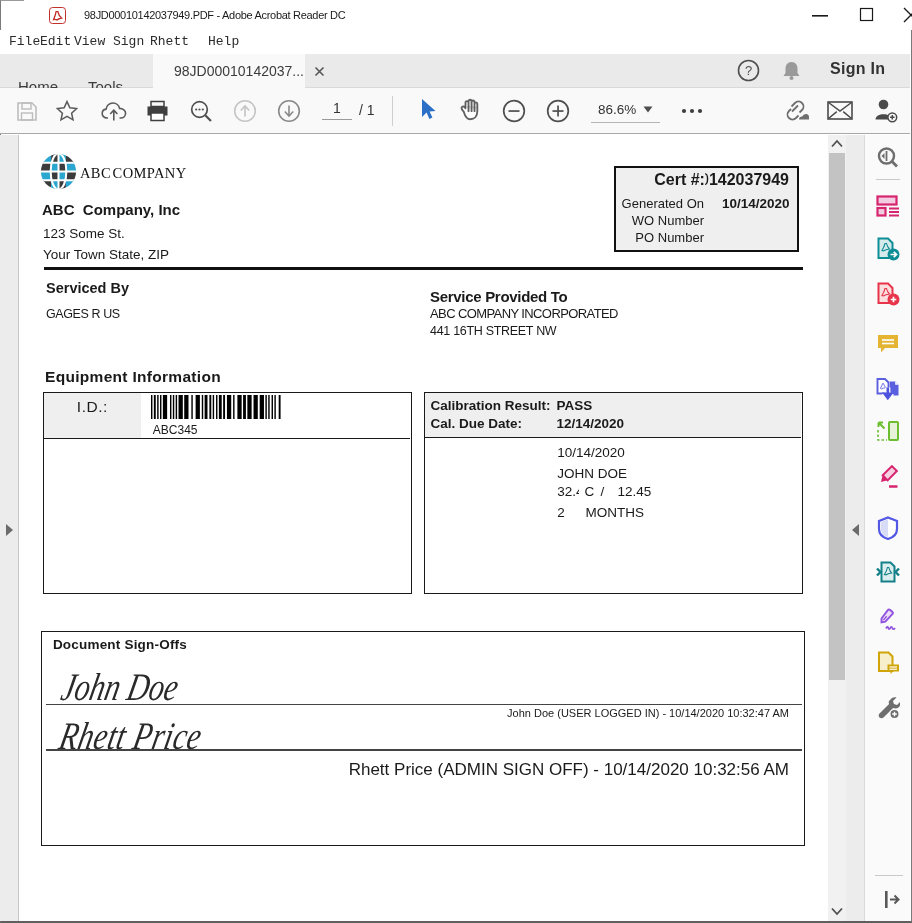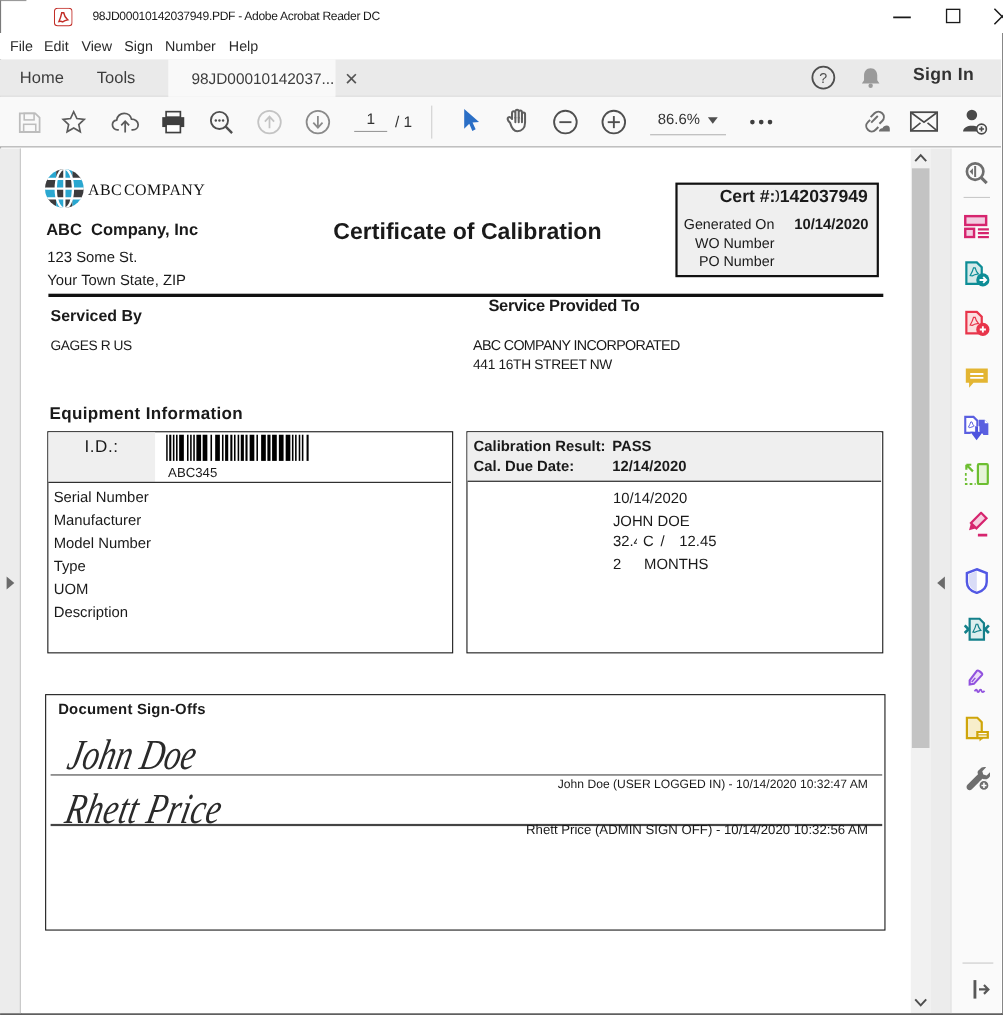--- a/index.html
+++ b/index.html
@@ -6,25 +6,25 @@
   html,body { width:912px; height:923px; overflow:hidden; background:#fff;
     font-family:"Liberation Sans", sans-serif; }
   #win { position:absolute; left:0; top:0; width:912px; height:923px;
     border-left:1px solid #7a7a7a; border-right:1px solid #7a7a7a;
     border-top:1px solid #9a9a9a; border-bottom:2px solid #5f5f5f; }
   .abs { position:absolute; }
   
   #titlebar { position:absolute; left:0; top:0; width:910px; height:30px; background:#fff;margin-left:24px; }
   #titletext { position:absolute; left:60px; top:9px; font-size:11px; letter-spacing:-0.3px; color:#1a1a1a; }
   
-  #menubar { position:absolute; left:0; top:30px; width:910px; height:24px; background:#fff; font-size:13px; color:#2b2b2b; }
+  #menubar { position:absolute; left:0; top:30px; width:910px; height:24px; background:#fff; font-size:13px; color:#2b2b2b;font-family:Liberation Mono, monospace; }
   #menubar span { position:absolute; top:4px; }
   
   #tabbar { position:absolute; left:0; top:54px; width:910px; height:34px; background:#eaeaea; border-bottom:1px solid #d9d9d9; }
-  #tabbar .lbl { position:absolute; top:8px; font-size:15px; color:#3c3c3c;text-align:right; }
+  #tabbar .lbl { position:absolute; top:24px; font-size:15px; color:#3c3c3c;text-align:right; }
   #activetab { position:absolute; left:153px; top:0; width:152px; height:34px; background:#f9f9f9; }
   #activetab .t { position:absolute; left:21px; top:9px; font-size:14px; color:#3c3c3c; }
   
   #toolbar { position:absolute; left:0; top:88px; width:910px; height:46px; background:#f9f9f9; border-bottom:1px solid #a8a8a8; }
   .tbi { position:absolute; top:0; }
   
   #docarea { position:absolute; left:0; top:135px; width:910px; height:786px; background:#fff; }
   #leftrail { position:absolute; left:0; top:0; width:19px; height:786px; background:#ececec; border-right:1px solid #c6c6c6; }
   #scrollbar { position:absolute; left:828px; top:0; width:18px; height:786px; background:#f1f1f1; }
   #sthumb { position:absolute; left:1px; top:18px; width:16px; height:527px; background:#c3c3c3; }
@@ -57,21 +57,21 @@
   <svg class="abs" style="left:876px;top:0" width="22" height="29">
       <path d="M4 8 L18 22 M18 8 L4 22" stroke="#1a1a1a" stroke-width="1.4"></path>
     </svg>
 </div>
 
 <div id="menubar">
   <span style="left:9px">File</span>
   <span style="left:40px">Edit</span>
   <span style="left:74px">View</span>
   <span style="left:113px">Sign</span>
-  <span style="left:150px">Number</span>
+  <span style="left:150px">Rhett</span>
   <span style="left:208px">Help</span>
 </div>
 
 <div id="tabbar">
   <span class="lbl" style="left:18px">Home</span>
   <span class="lbl" style="left:88px">Tools</span>
   <div id="activetab">
     <span class="t">98JD00010142037...</span>
     <svg class="abs" style="left:161px;top:12px" width="11" height="11">
         <path d="M1.5 1.5 L9.5 9.5 M9.5 1.5 L1.5 9.5" stroke="#555" stroke-width="1.6"></path>
@@ -231,33 +231,32 @@
           <line x1="0" y1="29.5" x2="40" y2="29.5"></line>
           <ellipse cx="20" cy="20" rx="8.5" ry="19.5"></ellipse>
           <line x1="20" y1="0" x2="20" y2="40"></line>
         </g>
       </g>
     </svg>
     <div class="abs" style="left:60px;top:30px;font-family:'Liberation Serif',serif;font-size:14.5px;letter-spacing:0.4px;color:#111;">ABC COMPANY</div>
     <div class="abs" style="left:22px;top:66px;font-size:15px;font-weight:bold;">ABC&nbsp; Company, Inc</div>
     <div class="abs" style="left:23px;top:91px;font-size:13.5px;">123 Some St.</div>
     <div class="abs" style="left:23px;top:112px;font-size:13.5px;">Your Town State, ZIP</div>
-    <div class="abs" style="left:283px;top:64px;font-size:21px;font-weight:bold;">Certificate of Calibration</div>
 
     <div class="abs" style="left:594px;top:31px;width:185px;height:86px;background:#efefef;border:2px solid #111;">
       <div class="abs" style="right:8px;top:3px;font-size:16px;white-space:nowrap;"><span class="b">Cert #:</span><span style="display:inline-block;width:4px;overflow:hidden;vertical-align:bottom;"><span style="display:inline-block;margin-left:-5px;">0</span></span><span class="b">142037949</span></div>
       <div class="abs" style="left:0px;top:27px;width:88px;text-align:right;font-size:13px;line-height:17px;white-space:nowrap;">Generated On<br>WO Number<br>PO Number</div>
       <div class="abs" style="left:106px;top:28px;font-size:13.5px;font-weight:bold;">10/14/2020</div>
     </div>
 
     <div class="abs" style="left:24px;top:132px;width:759px;height:2.5px;background:#111;"></div>
 
     <div class="abs" style="left:26px;top:144.5px;font-size:14.5px;font-weight:bold;">Serviced By</div>
     <div class="abs" style="left:26px;top:172px;font-size:12.5px;letter-spacing:-0.4px;">GAGES R US</div>
-    <div class="abs" style="left:410px;top:135px;font-size:15px;letter-spacing:-0.3px;font-weight:bold;margin-left:14px;">Service Provided To</div>
+    <div class="abs" style="left:410px;top:153px;font-size:15px;letter-spacing:-0.3px;font-weight:bold;">Service Provided To</div>
     <div class="abs" style="left:410px;top:171px;font-size:13px;letter-spacing:-0.6px;">ABC COMPANY INCORPORATED</div>
     <div class="abs" style="left:410px;top:189px;font-size:12.5px;letter-spacing:-0.3px;">441 16TH STREET NW</div>
 
     <div class="abs" style="left:25px;top:233px;font-size:15.5px;letter-spacing:0.3px;font-weight:bold;">Equipment Information</div>
 
     <div class="abs" style="left:22.8px;top:256.5px;width:369.7px;height:202px;border:1.8px solid #1a1a1a;">
       <div class="abs" style="left:0;top:0;width:97px;height:45px;background:#efefef;"></div>
       <div class="abs" style="left:0;top:45px;width:366px;height:1.8px;background:#1a1a1a;"></div>
       <div class="abs" style="left:0;top:5px;width:97px;text-align:center;font-size:15.5px;letter-spacing:0.5px;font-weight:normal;">I.D.:</div>
       <svg class="abs" style="left:107px;top:2.5px" width="131" height="24" viewBox="0 0 138 28" preserveAspectRatio="none">
@@ -287,21 +286,20 @@
           <rect x="101.5" y="0" width="4.5" height="28" fill="#000"></rect>
           <rect x="108.0" y="0" width="4.5" height="28" fill="#000"></rect>
           <rect x="114.5" y="0" width="4.5" height="28" fill="#000"></rect>
           <rect x="120.5" y="0" width="1.5" height="28" fill="#000"></rect>
           <rect x="123.5" y="0" width="1.5" height="28" fill="#000"></rect>
           <rect x="127.0" y="0" width="1.5" height="28" fill="#000"></rect>
           <rect x="130.0" y="0" width="1.5" height="28" fill="#000"></rect>
           <rect x="134.5" y="0" width="2" height="28" fill="#000"></rect>
         </svg>
       <div class="abs" style="left:109px;top:30.5px;font-size:12px;">ABC345</div>
-      <div class="abs" style="left:5px;top:48.5px;font-size:13.5px;line-height:21px;">Serial Number<br>Manufacturer<br>Model Number<br>Type<br>UOM<br>Description</div>
     </div>
 
     <div class="abs" style="left:403.5px;top:257px;width:379.8px;height:201.5px;border:1.8px solid #1a1a1a;padding-left:28px;">
       <div class="abs" style="left:0;top:0;width:376.2px;height:44.6px;background:#efefef;border-bottom:1.8px solid #1a1a1a;"></div>
       <div class="abs" style="left:6px;top:4px;font-size:13.5px;font-weight:bold;line-height:18px;">Calibration Result:<br>Cal. Due Date:</div>
       <div class="abs" style="left:132px;top:4px;font-size:13.5px;font-weight:bold;line-height:18px;">PASS<br>12/14/2020</div>
       <div class="abs" style="left:132.7px;top:49px;font-size:13.5px;line-height:21px;">10/14/2020<br>JOHN DOE</div>
       <div class="abs" style="left:132.7px;top:91px;width:22px;height:20px;overflow:hidden;font-size:13.5px;">32.4</div>
       <div class="abs" style="left:160px;top:91px;font-size:13.5px;">C</div>
       <div class="abs" style="left:176px;top:91px;font-size:13.5px;">/</div>
@@ -310,21 +308,21 @@
       <div class="abs" style="left:161px;top:112px;font-size:13.5px;">MONTHS</div>
     </div>
 
     <div class="abs" style="left:21.4px;top:496.2px;width:763.6px;height:215px;border:1.7px solid #1a1a1a;">
       <div class="abs" style="left:10.5px;top:5px;font-size:13.5px;letter-spacing:0.2px;font-weight:bold;">Document Sign-Offs</div>
       <div class="abs" style="left:25px;top:32.5px;font-family:'Liberation Serif',serif;font-style:italic;font-size:30px;color:#2a2a2a;transform:skewX(-12deg) scaleY(1.3);transform-origin:left top;">John Doe</div>
       <div class="abs" style="left:4px;top:72px;width:756px;height:1.2px;background:#444;"></div>
       <div class="abs" style="right:15px;top:75px;font-size:11px;">John Doe (USER LOGGED IN) - 10/14/2020 10:32:47 AM</div>
       <div class="abs" style="left:23px;top:81.5px;font-family:'Liberation Serif',serif;font-style:italic;font-size:30px;letter-spacing:0.5px;color:#2a2a2a;transform:skewX(-12deg) scaleY(1.3);transform-origin:left top;">Rhett Price</div>
       <div class="abs" style="left:4px;top:117.3px;width:756px;height:1.2px;background:#444;"></div>
-      <div class="abs" style="right:15px;top:115px;font-size:12px;">Rhett Price (ADMIN SIGN OFF) - 10/14/2020 10:32:56 AM</div>
+      <div class="abs" style="right:15px;top:128px;font-size:17px;">Rhett Price (ADMIN SIGN OFF) - 10/14/2020 10:32:56 AM</div>
     </div>
   </div>
 
   <div id="scrollbar">
     <svg class="abs" style="left:3px;top:4px" width="12" height="9">
         <path d="M1 7.5 L6 2 L11 7.5" fill="none" stroke="#4f4f4f" stroke-width="1.8"></path>
       </svg>
     <div id="sthumb"></div>
     <svg class="abs" style="left:3px;top:772px" width="12" height="9">
         <path d="M1 1.5 L6 7 L11 1.5" fill="none" stroke="#4f4f4f" stroke-width="1.8"></path>

